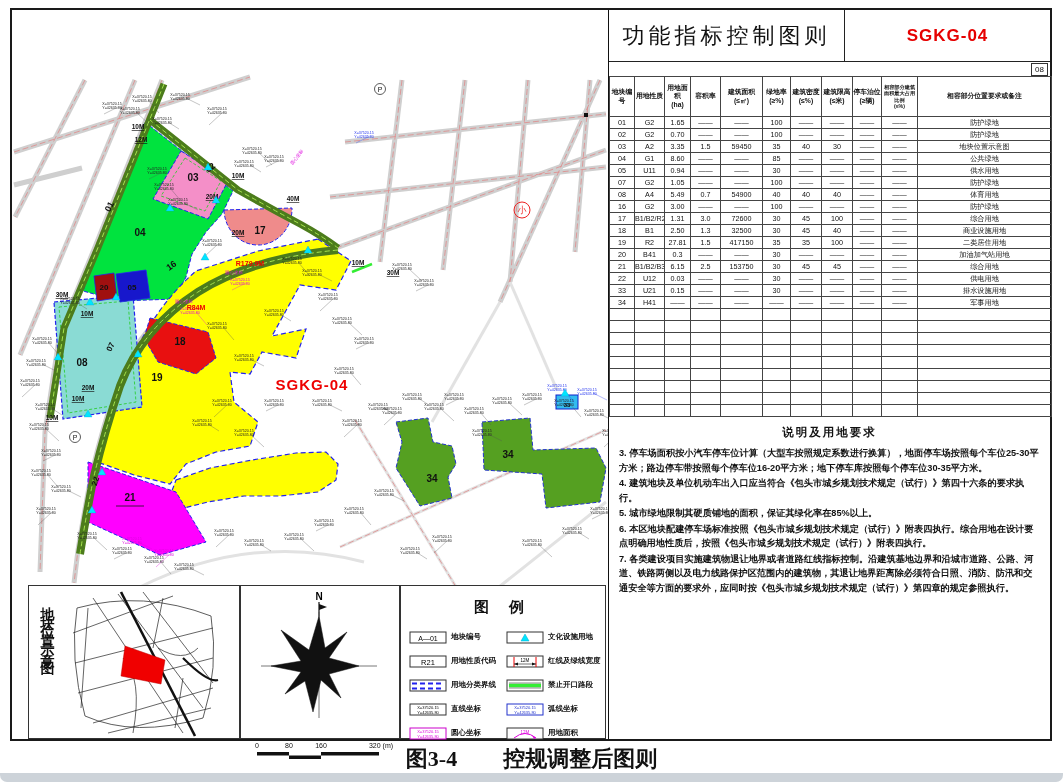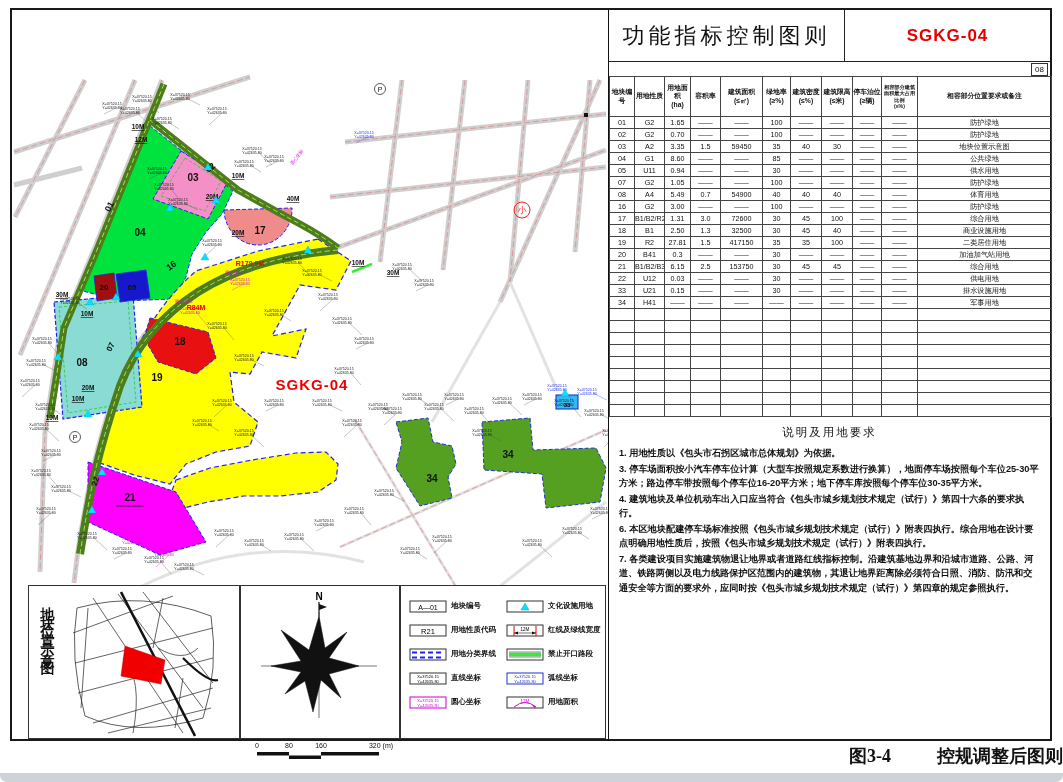--- a/index.html
+++ b/index.html
@@ -32,25 +32,25 @@
   .rp-header .c2 { flex:1; display:flex; align-items:center; justify-content:center;
     font-size:17px; font-weight:bold; color:#e60000; letter-spacing:1px; }
   .page-no { position:absolute; right:2px; top:53px; width:17px; height:13px; border:1px solid #333;
     font-size:8px; display:flex; align-items:center; justify-content:center; background:#fff; }
   table.idx { border-collapse:collapse; table-layout:fixed; width:442px; margin-top:14px; }
   table.idx th, table.idx td { border:0.8px solid #444; padding:0; text-align:center; overflow:hidden; }
   table.idx th { height:40px; font-size:6.8px; font-weight:bold; line-height:1.25; vertical-align:middle; }
   table.idx th.small { font-size:5.2px; }
   table.idx td { height:11.2px; font-size:7.2px; line-height:11px; white-space:nowrap; }
   .notes { padding:5px 10px 0 10px; }
-  .notes-title { text-align:center; font-size:11.5px; font-weight:normal; letter-spacing:2px; margin:3px 0 6px 0; }
+  .notes-title { text-align:center; font-size:11.5px; font-weight:bold; letter-spacing:2px; margin:3px 0 6px 0; }
   .note-item { font-size:9.2px; font-weight:600; line-height:1.58; margin-bottom:1px; }
   
-  .caption { position:absolute; left:0; top:744px; width:1063px; text-align:right;
-    font-family:"Liberation Serif","DejaVu Serif",serif; font-weight:bold; font-size:18px; }
+  .caption { position:absolute; left:0; top:744px; width:1063px; text-align:center;
+    font-family:"Liberation Serif","DejaVu Serif",serif; font-weight:bold; font-size:22px; }
   .caption .gap { display:inline-block; width:46px; }
   .bottom-strip { position:absolute; left:0; bottom:0; width:1063px; height:9px;
     background:#cdd3d9; border-radius:0 0 7px 7px; }
 </style>
 </head>
 <body>
 
 <div class="sheet">
 
   <svg id="map-svg" width="596" height="730" viewBox="0 0 596 730">
@@ -456,20 +456,21 @@
         <text x="80" y="8" text-anchor="middle">160</text>
         <text x="140" y="8" text-anchor="middle">320 (m)</text>
       </g>
       <rect x="16" y="12" width="32" height="3.5" fill="#111"></rect>
       <rect x="48" y="15.5" width="32" height="3.5" fill="#111"></rect>
       <rect x="80" y="12" width="58" height="3.5" fill="#111"></rect>
     </svg>
   </div>
 
   <div class="bbox" id="legend-box">
+    <div class="legend-title">图  例</div>
     <div class="legend-grid">
       <div class="lg-item">
         <svg width="38" height="13">
             <rect x="1" y="1" width="36" height="11" fill="#fff" stroke="#333"></rect>
             <text x="19" y="10" font-size="7" text-anchor="middle">A—01</text>
           </svg>
         <span class="lab">地块编号</span>
       </div>
       <div class="lg-item">
         <svg width="38" height="13">
@@ -939,23 +940,23 @@
             <td>&nbsp;</td>
             <td>&nbsp;</td>
             <td>&nbsp;</td>
           </tr>
         </tbody>
     </table>
 
     <div class="notes">
       <div class="notes-title">说明及用地要求</div>
       <div id="notes-list">
-          <div class="note-item">1. 用地性质以《包头市石拐区城市总体规划》为依据。</div>
           <div class="note-item">3. 停车场面积按小汽车停车位计算（大型车按照规定系数进行换算），地面停车场按照每个车位25-30平方米；路边停车带按照每个停车位16-20平方米；地下停车库按照每个停车位30-35平方米。</div>
           <div class="note-item">4. 建筑地块及单位机动车出入口应当符合《包头市城乡规划技术规定（试行）》第四十六条的要求执行。</div>
+          <div class="note-item">5. 城市绿地限制其硬质铺地的面积，保证其绿化率在85%以上。</div>
           <div class="note-item">6. 本区地块配建停车场标准按照《包头市城乡规划技术规定（试行）》附表四执行。综合用地在设计要点明确用地性质后，按照《包头市城乡规划技术规定（试行）》附表四执行。</div>
           <div class="note-item">7. 各类建设项目实施建筑物退让地界或者道路红线指标控制。沿建筑基地边界和沿城市道路、公路、河道、铁路两侧以及电力线路保护区范围内的建筑物，其退让地界距离除必须符合日照、消防、防汛和交通安全等方面的要求外，应同时按《包头市城乡规划技术规定（试行）》第四章的规定参照执行。</div>
         </div>
     </div>
   </div>
 </div>
 
 <div class="caption">
   <span>图3-4</span><span class="gap"></span><span>控规调整后图则</span>
 </div>

